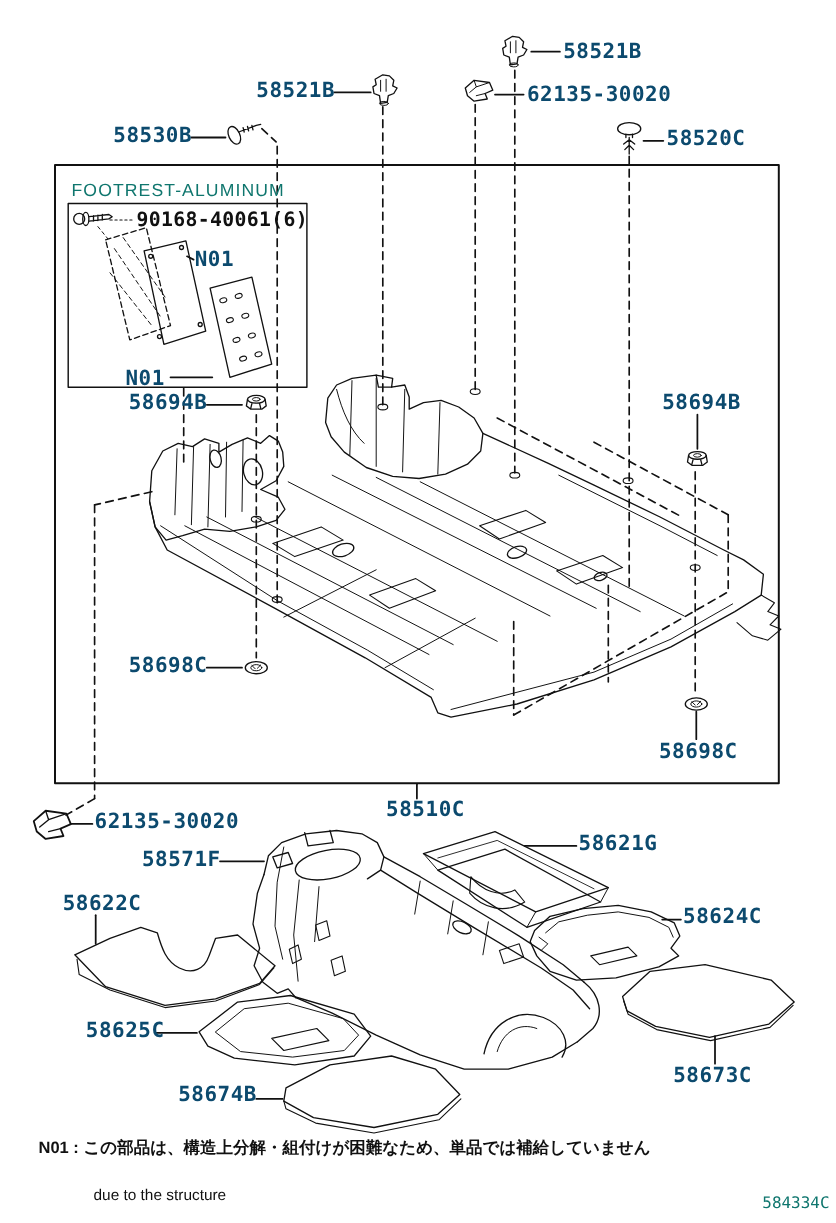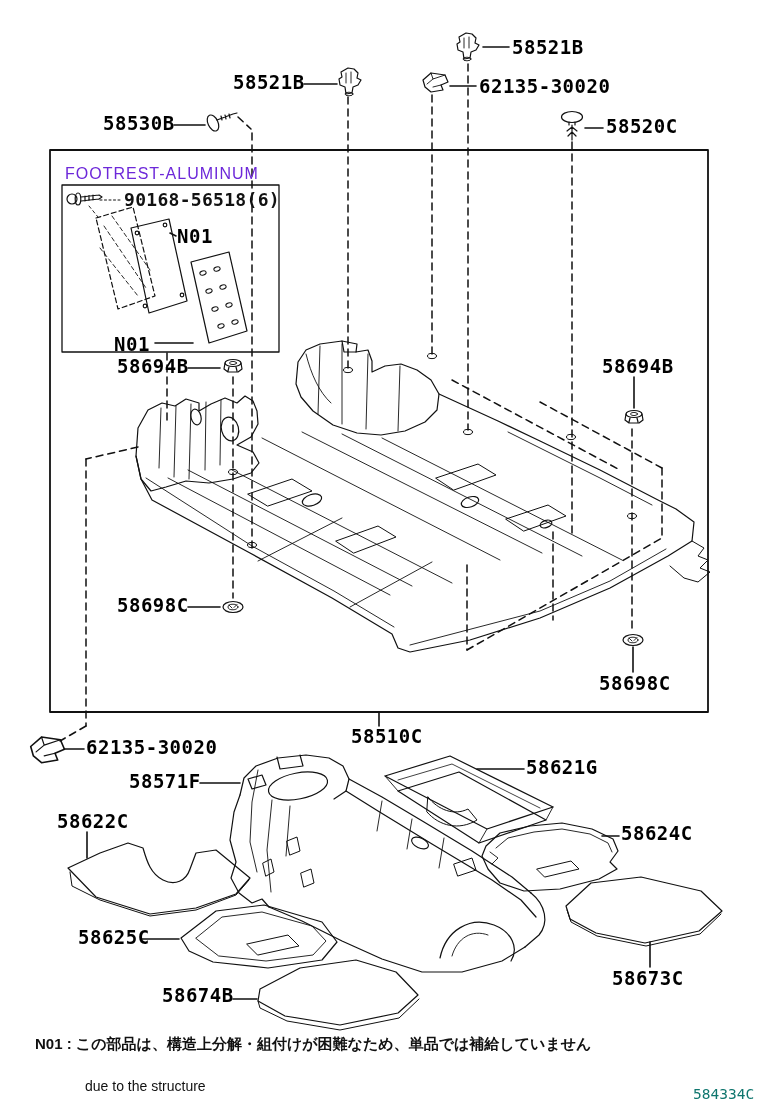--- a/index.html
+++ b/index.html
@@ -1,24 +1,24 @@
 <!DOCTYPE html>
 <html><head>
 <meta charset="utf-8">
 <style>
   html,body{margin:0;padding:0;background:#fff;}
   #stage{position:relative;width:760px;height:1112px;background:#ffffff;overflow:hidden;
          font-family:"DejaVu Sans Mono",monospace;color:#111;}
   #art{position:absolute;left:0;top:0;}
   .pn{position:absolute;font:bold 19px "DejaVu Sans Mono",monospace;letter-spacing:.5px;
-      color:#000000;white-space:nowrap;line-height:1;}
+      color:#0c4a6e;white-space:nowrap;line-height:1;}
   .pn-s{position:absolute;font:bold 18px "DejaVu Sans Mono",monospace;letter-spacing:.3px;
       color:#111;white-space:nowrap;line-height:1;}
   .inset-title{position:absolute;font:16px "Liberation Sans",sans-serif;letter-spacing:1px;
-      color:#6d28d9;white-space:nowrap;line-height:1;}
+      color:#0f766e;white-space:nowrap;line-height:1;}
   .note{position:absolute;font:14px "Liberation Sans","DejaVu Sans",sans-serif;color:#111;
       white-space:nowrap;line-height:1;}
   .note-jp{font-size:15px;font-weight:bold;}
   .doc-id{position:absolute;font:14.5px "DejaVu Sans Mono",monospace;color:#0f766e;white-space:nowrap;line-height:1;}
 </style>
 </head>
 <body>
 
 <div id="stage">
 
@@ -252,21 +252,21 @@
   <div class="pn" style="left:86px;top:738px">62135-30020</div>
   <div class="pn" style="left:129px;top:772px">58571F</div>
   <div class="pn" style="left:57px;top:812px">58622C</div>
   <div class="pn" style="left:526px;top:758px">58621G</div>
   <div class="pn" style="left:621px;top:824px">58624C</div>
   <div class="pn" style="left:78px;top:928px">58625C</div>
   <div class="pn" style="left:612px;top:969px">58673C</div>
   <div class="pn" style="left:162px;top:986px">58674B</div>
 
   <div class="inset-title" style="left:65px;top:166px">FOOTREST-ALUMINUM</div>
-  <div class="pn-s" style="left:124px;top:191px">90168-56518(6)</div>
+  <div class="pn-s" style="left:124px;top:191px">90168-40061(6)</div>
   <div class="pn" style="left:177px;top:227px">N01</div>
   <div class="pn" style="left:114px;top:335px">N01</div>
 
   <div class="note note-jp" style="left:35px;top:1036px">N01 : この部品は、構造上分解・組付けが困難なため、単品では補給していません</div>
   <div class="note" style="left:85px;top:1079px">due to the structure</div>
   <div class="doc-id" style="left:693px;top:1087px">584334C</div>
 
 </div>
 
 </body></html>

